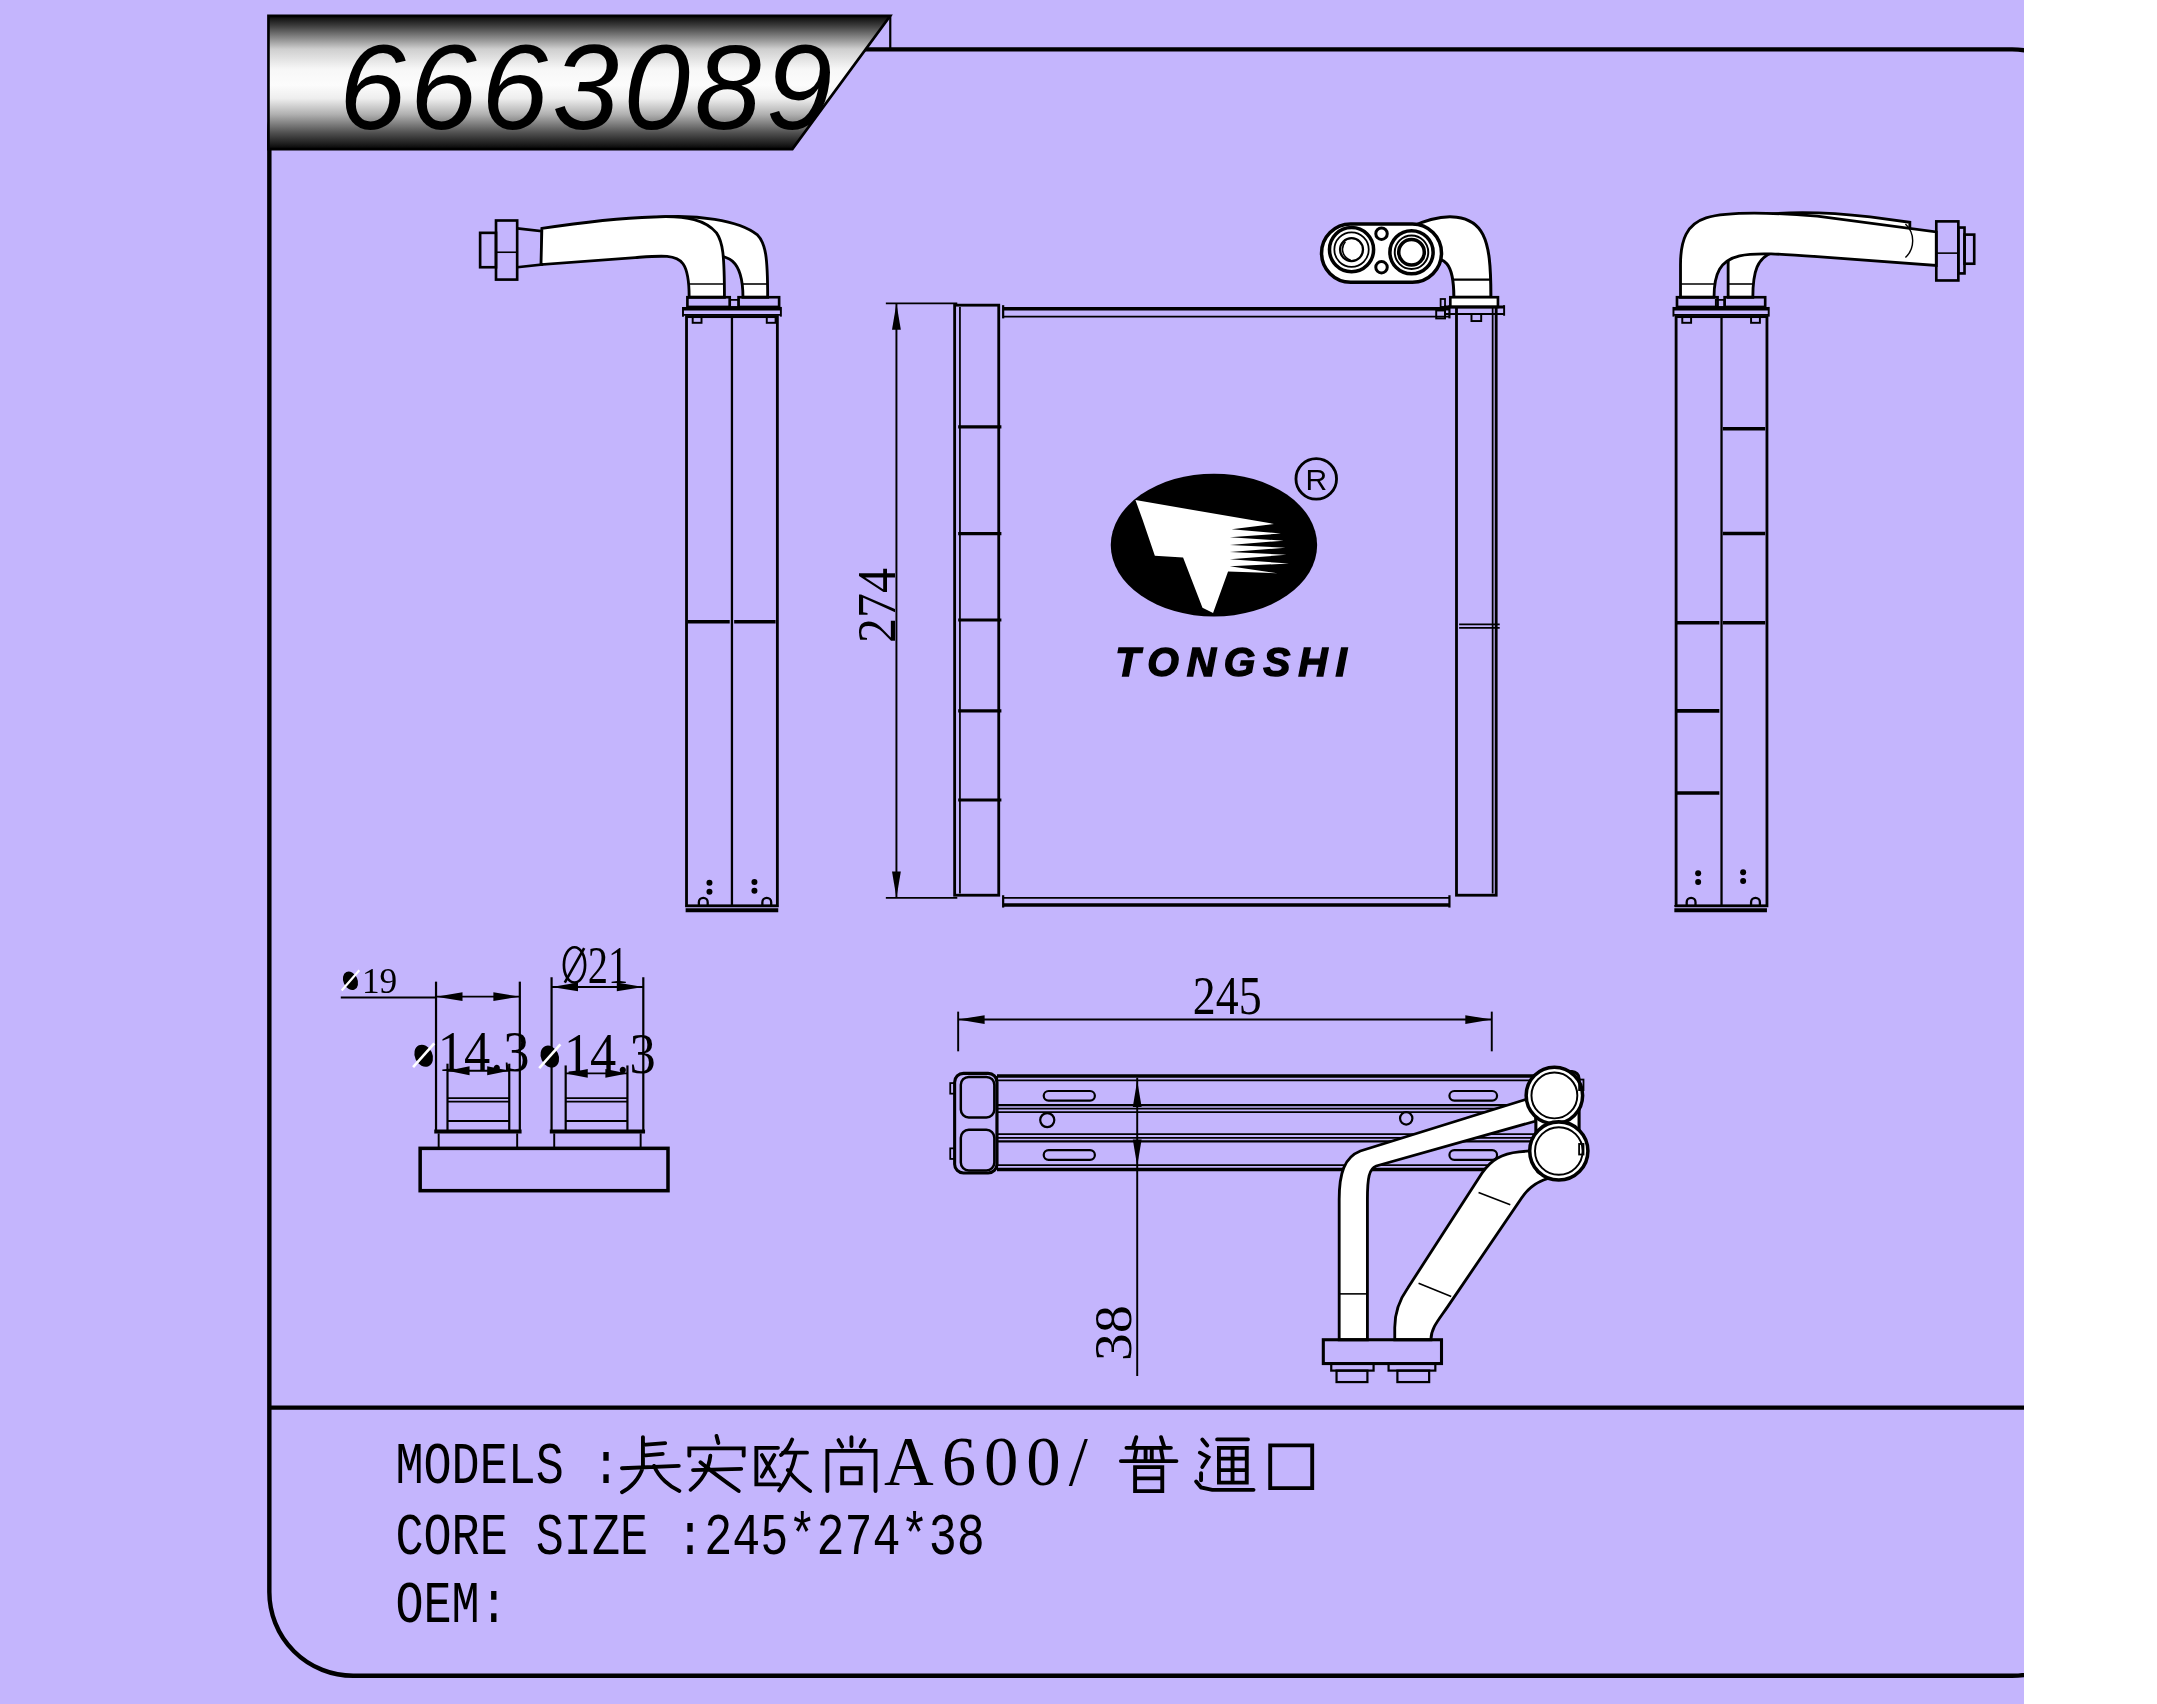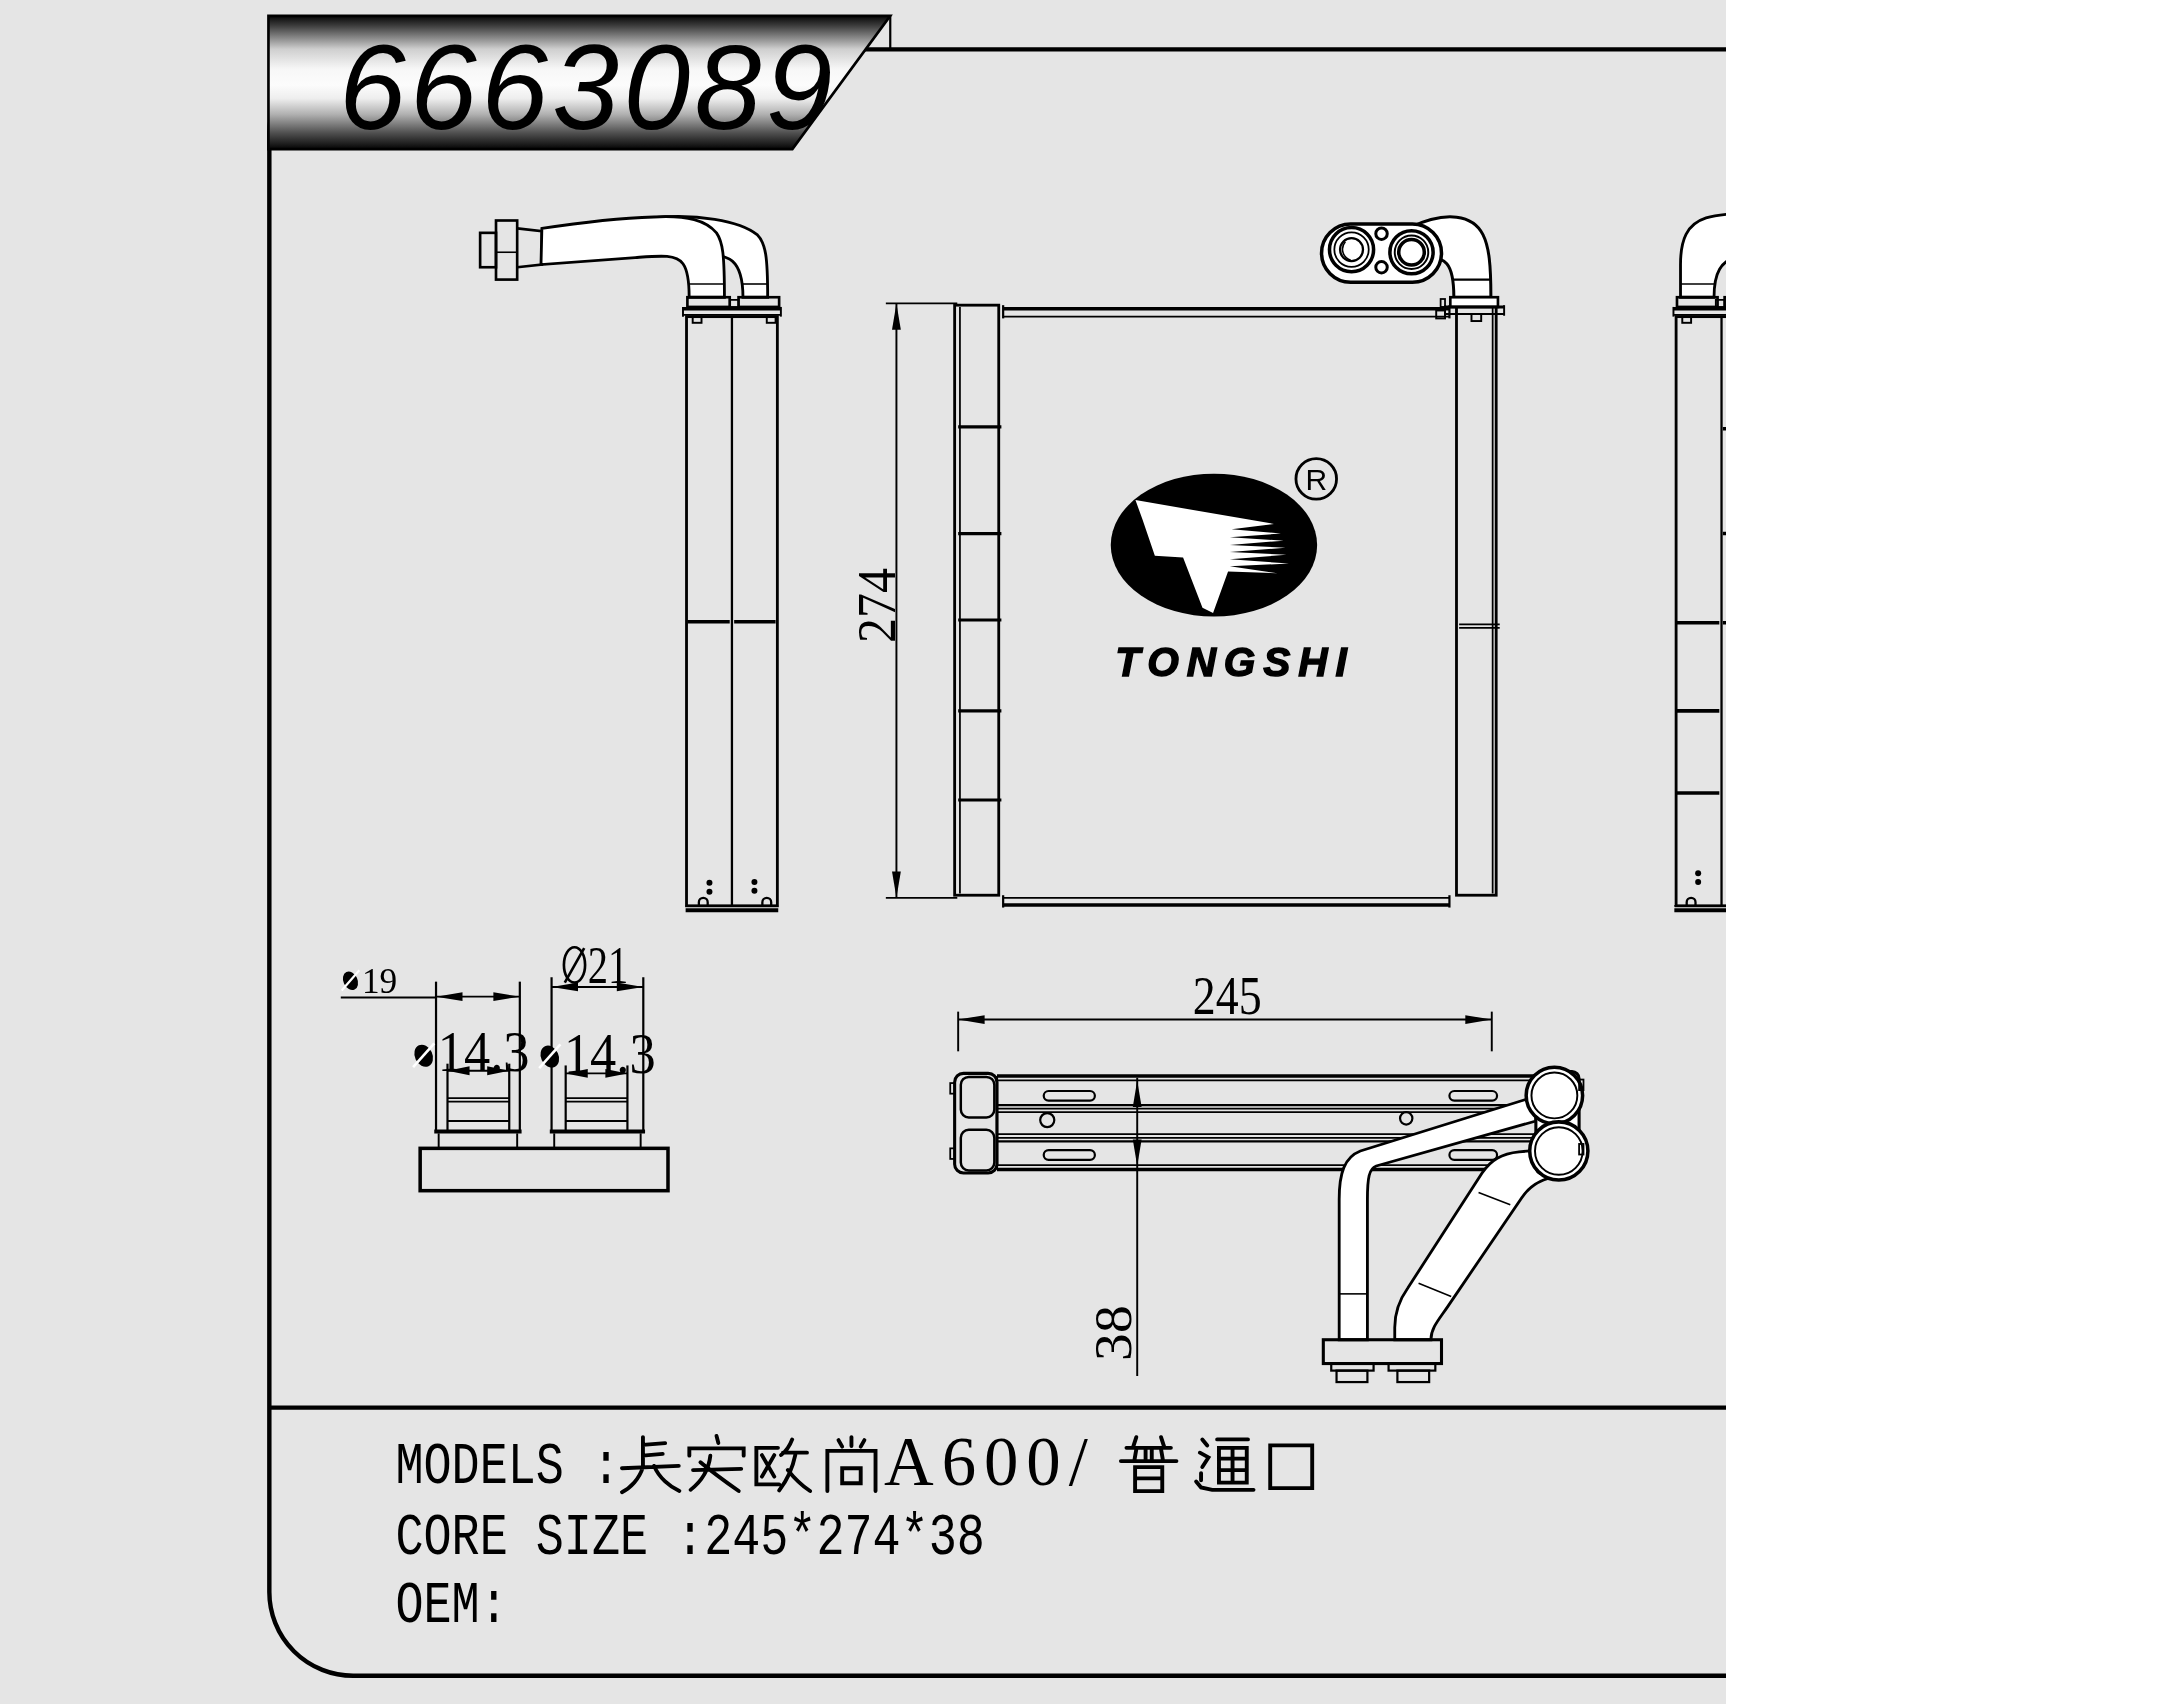--- a/index.html
+++ b/index.html
@@ -1,16 +1,16 @@
 <!DOCTYPE html>
 <html style="font-size:14px"><head>
 <meta charset="utf-8">
 <style>
   html,body{margin:0;padding:0;background:#fff;}
-  #page{position:relative;width:1726px;height:1704px;background:#e5e5e5;overflow:hidden;}
+  #page{position:relative;width:2024px;height:1704px;background:#c4b5fd;overflow:hidden;}
   svg{position:absolute;left:0;top:0;}
 </style>
 </head>
 <body>
 <div id="page">
 <svg width="2158" height="1704" viewBox="0 0 2446 1932" fill="none" stroke-linecap="butt">
 <defs>
   <linearGradient id="bannerGrad" x1="0" y1="0" x2="0" y2="1">
     <stop offset="0" stop-color="#070707"></stop>
     <stop offset="0.07" stop-color="#3a3a3a"></stop>

